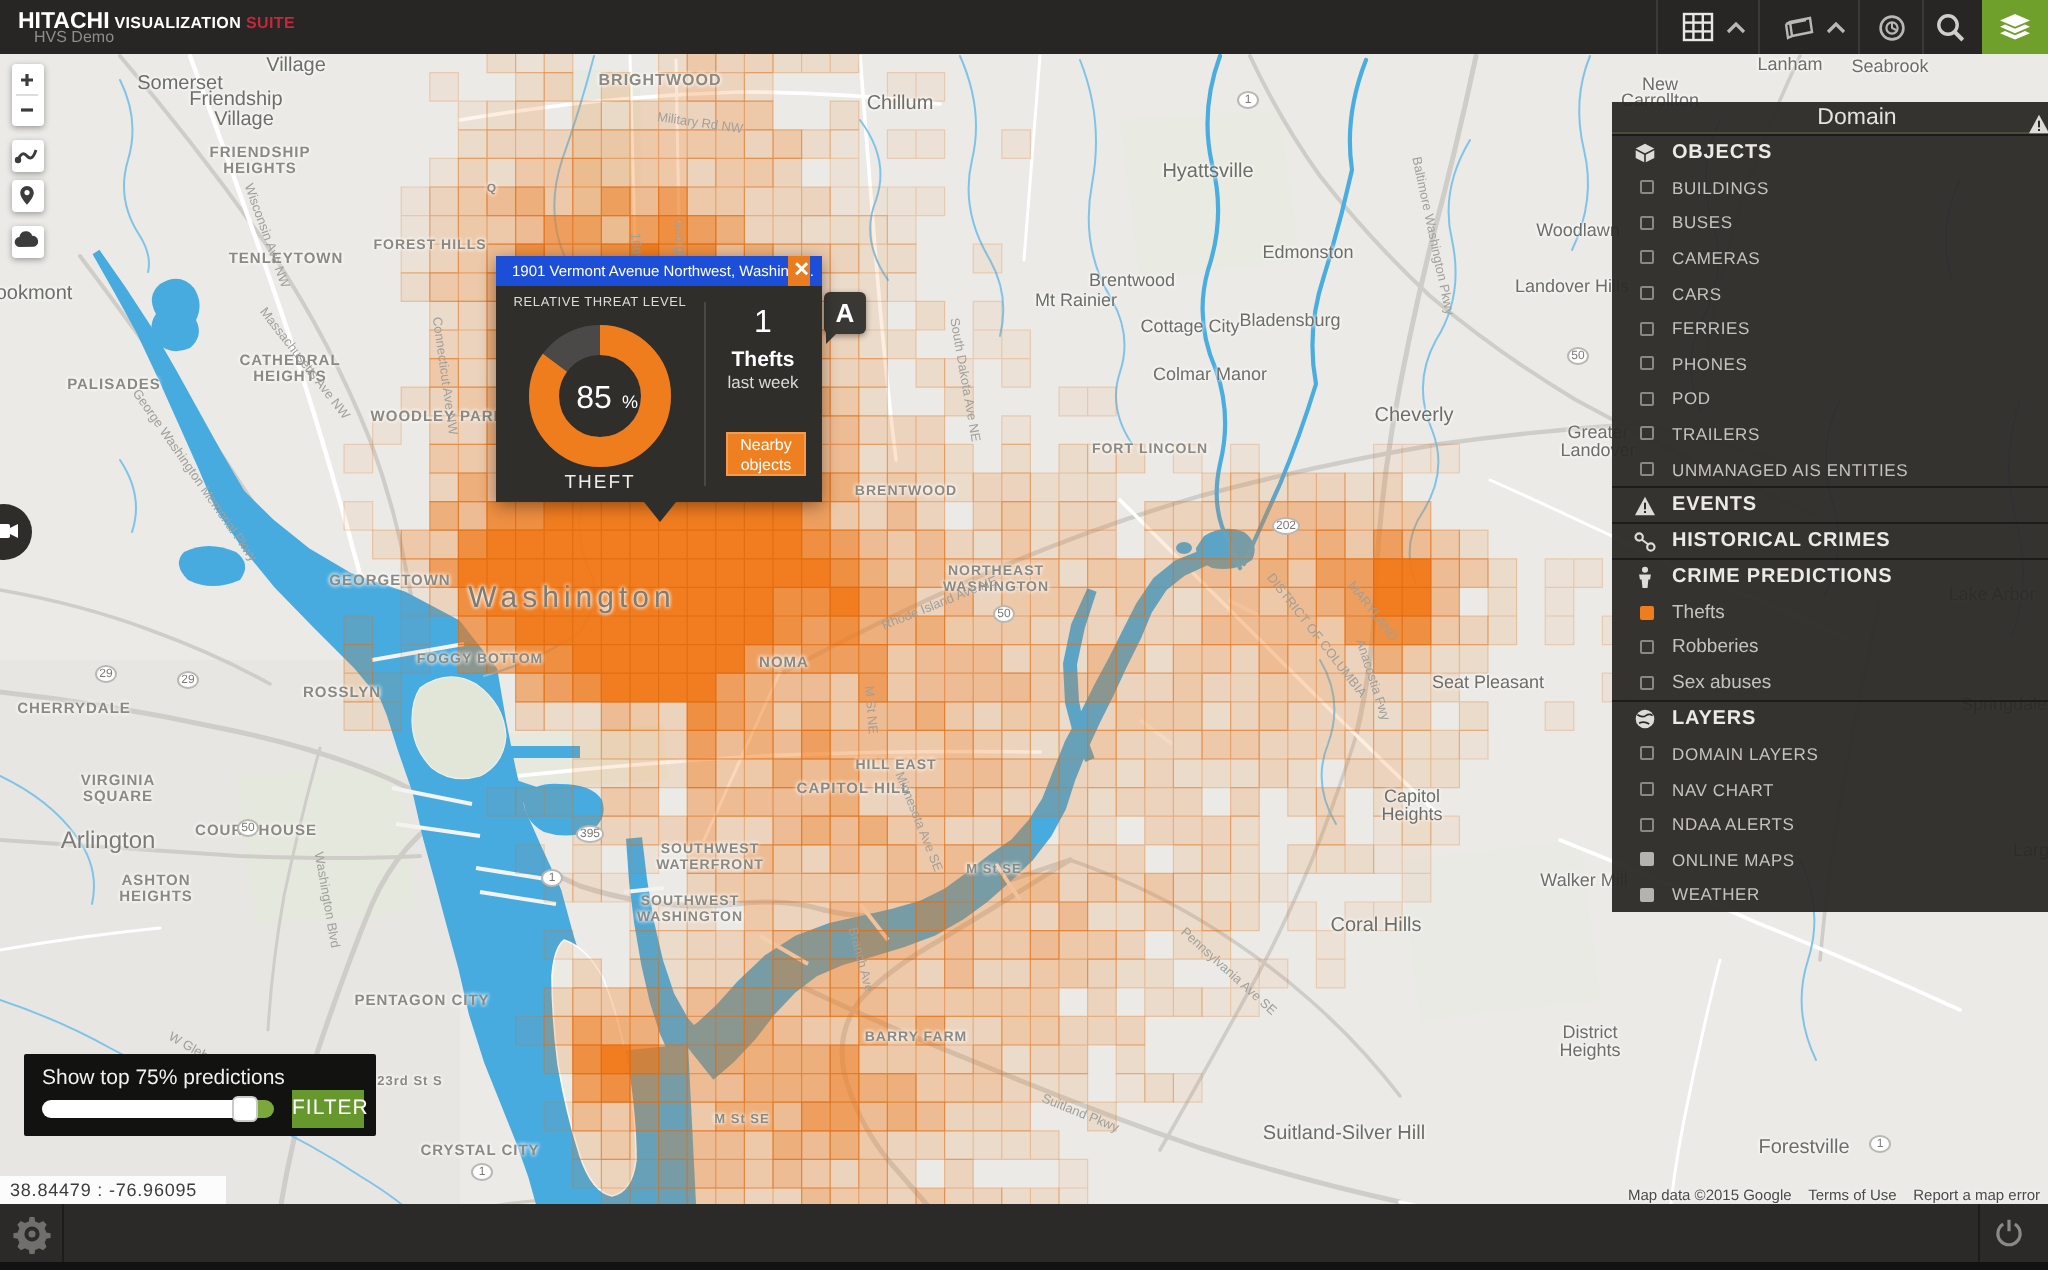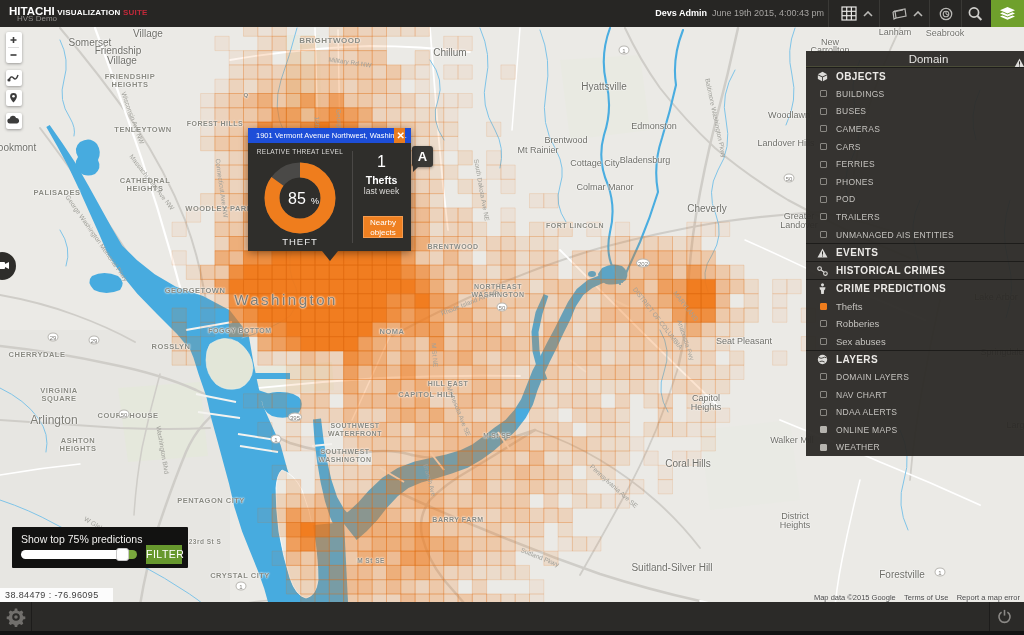--- a/index.html
+++ b/index.html
@@ -443,21 +443,20 @@
  <div style="position:absolute;left:116px;top:23px;width:9px;height:9px;background:#7aa83d;border-radius:0 5px 5px 0"></div>
  <div style="position:absolute;left:104px;top:21px;width:13px;height:13px;background:#fff;border-radius:3px;border:1px solid #c9c9c9"></div>
  <div style="position:absolute;left:134px;top:18px;width:36px;height:19px;background:#67982e;color:#fff;font-size:10.5px;text-align:center;line-height:19px;letter-spacing:.5px">FILTER</div>
 </div>
 <div id="coords">38.84479 : -76.96095</div>
 <div id="attrib">Map data ©2015 Google&nbsp;&nbsp;&nbsp;&nbsp;Terms of Use&nbsp;&nbsp;&nbsp;&nbsp;Report a map error</div>
 
 <div id="topbar">
  <div id="logo"><span style="font-size:11.5px;font-weight:bold">HITACHI</span><span style="font-size:8px;font-weight:bold;letter-spacing:.2px"> VISUALIZATION</span><span style="font-size:8px;font-weight:bold;letter-spacing:.2px;color:#c2293a"> SUITE</span></div>
  <div id="hvsdemo">HVS Demo</div>
- <div style="position:absolute;right:200px;top:0;height:27px;line-height:27px;font-size:9px"><span style="color:#fff;font-weight:bold">Devs Admin</span><span style="color:#a5a3a0">&nbsp;&nbsp;June 19th 2015, 4:00:43 pm</span></div>
  <div class="tbdiv" style="left:828px"></div>
       <div class="tbdiv" style="left:879px"></div>
  <div class="tbdiv" style="left:929px"></div>
       <div class="tbdiv" style="left:961px"></div>
  <div class="tb-ic" style="left:840px;width:18px">
         <svg width="16" height="15">
           <g stroke="#e8e7e5" stroke-width="1.2" fill="none">
             <rect x="1" y="1" width="14" height="13"></rect>
             <line x1="5.7" y1="1" x2="5.7" y2="14"></line>
             <line x1="10.4" y1="1" x2="10.4" y2="14"></line>

